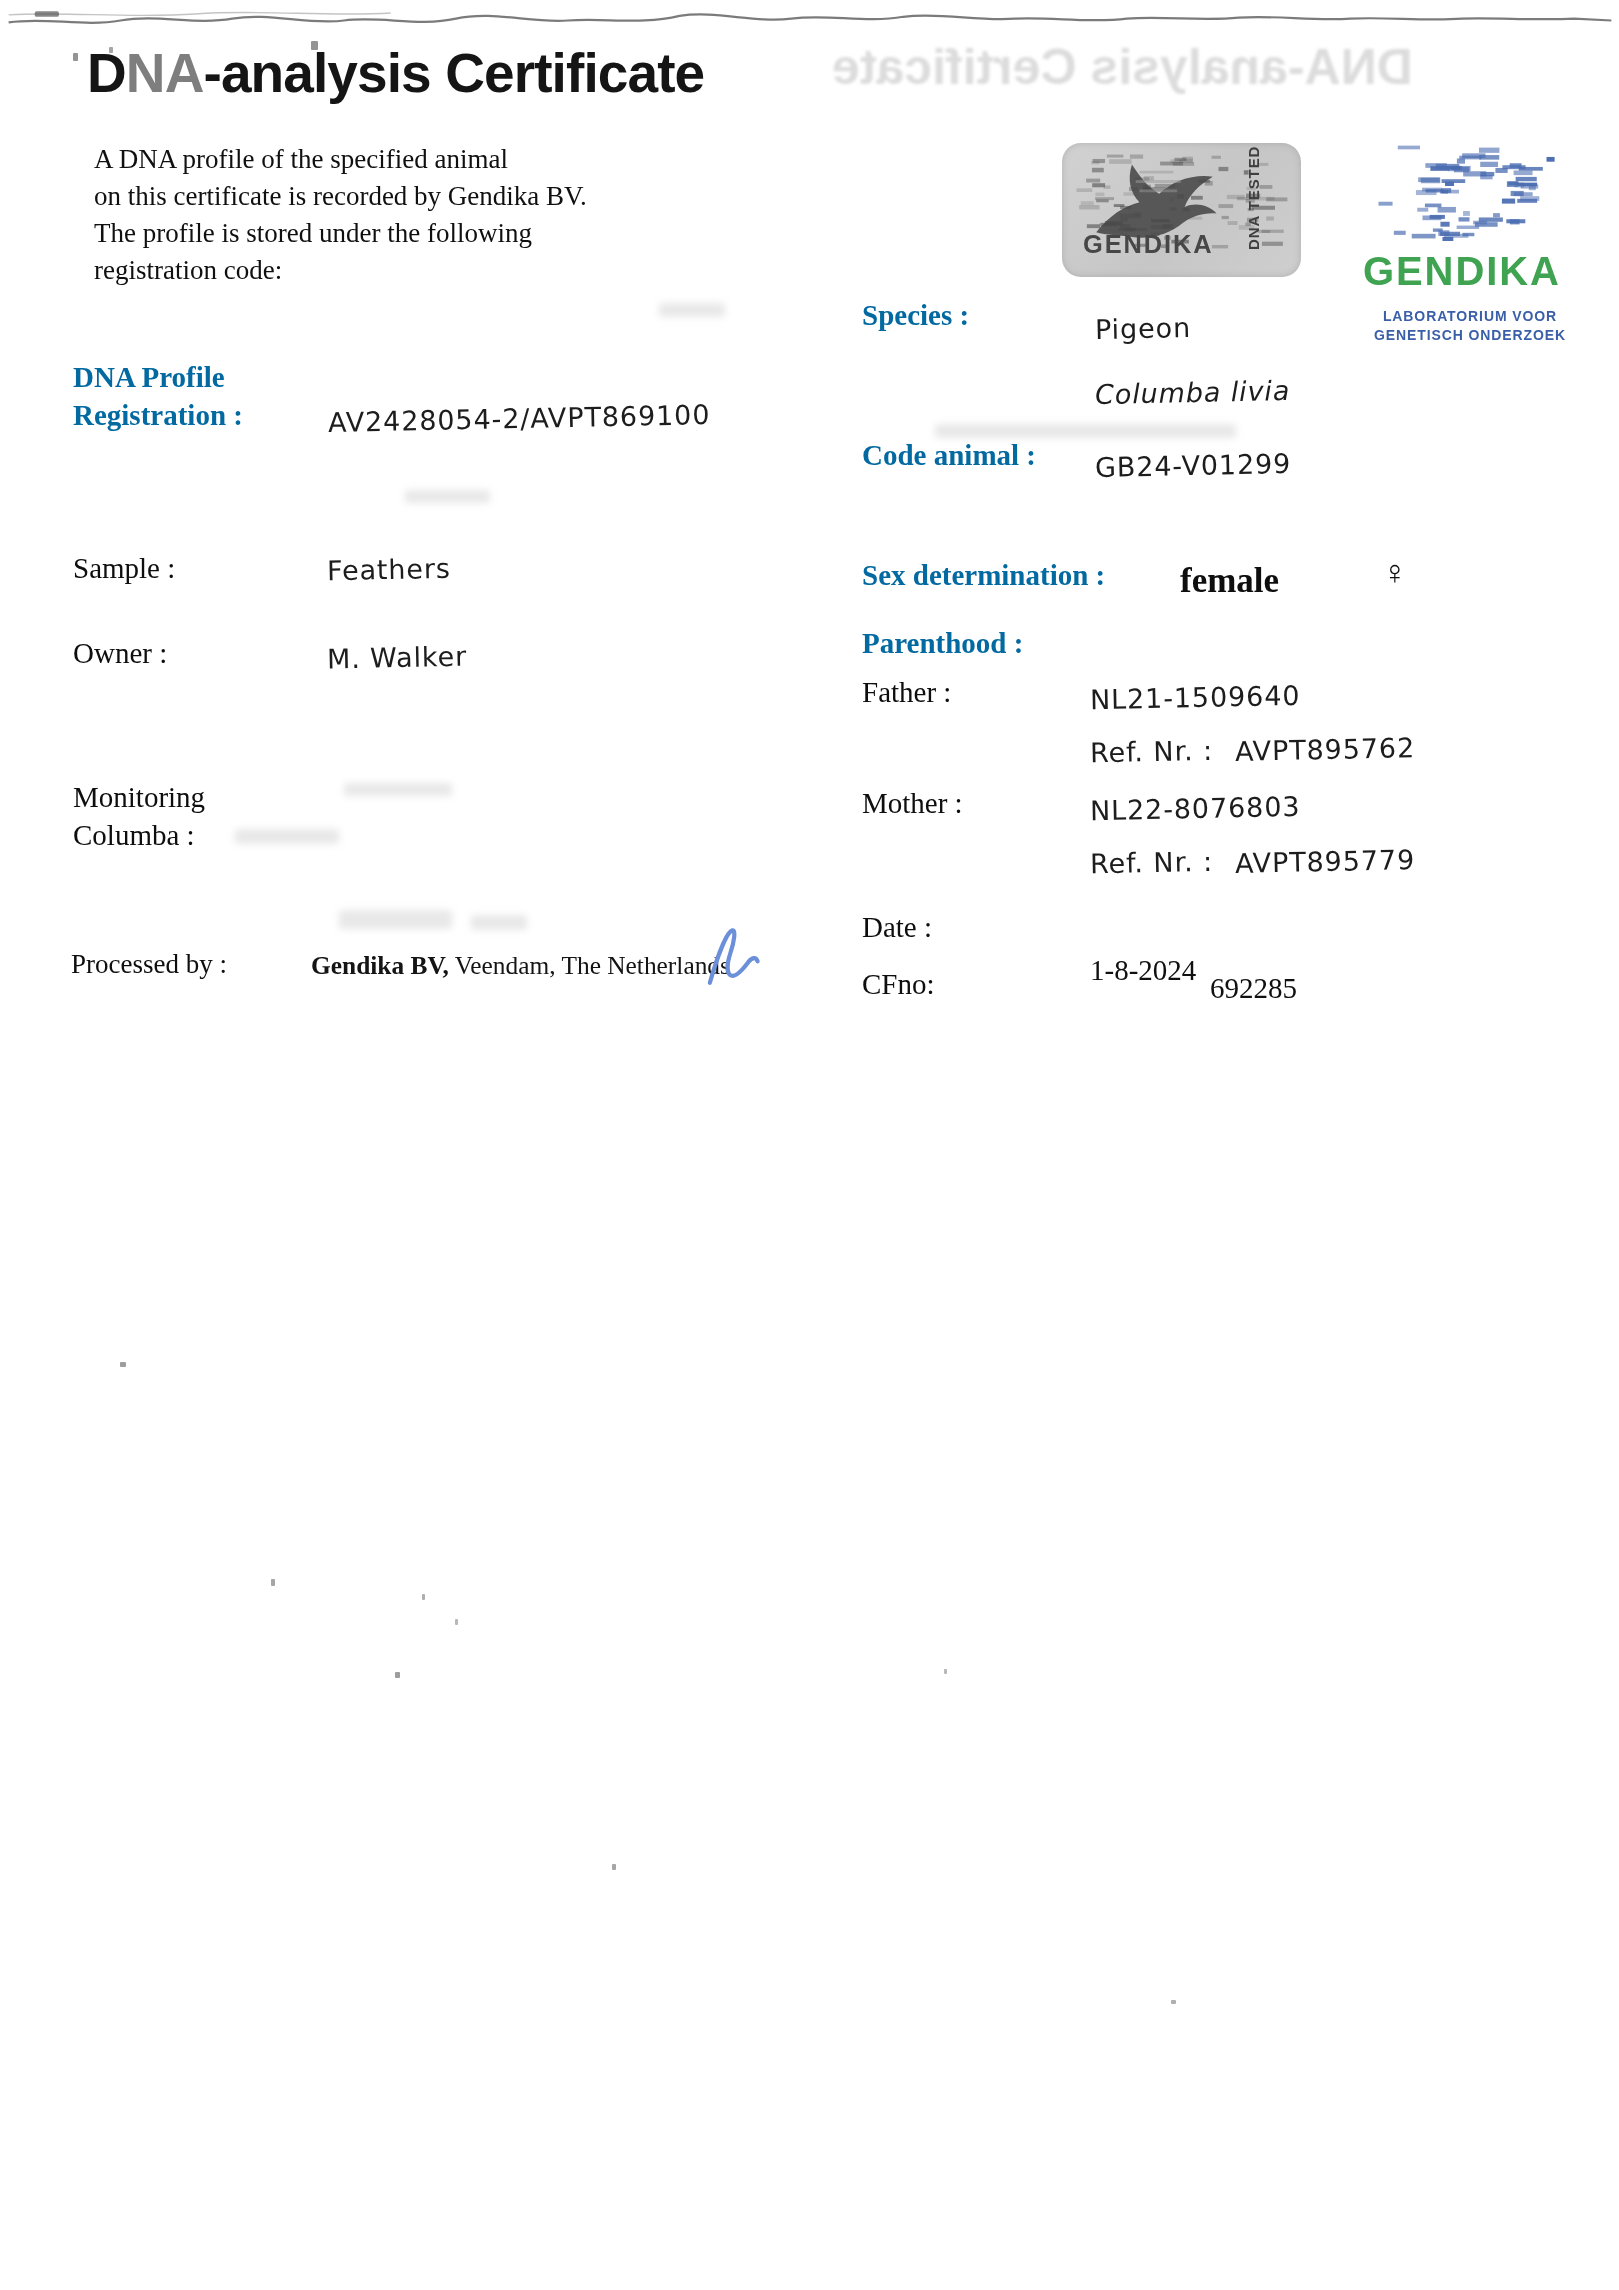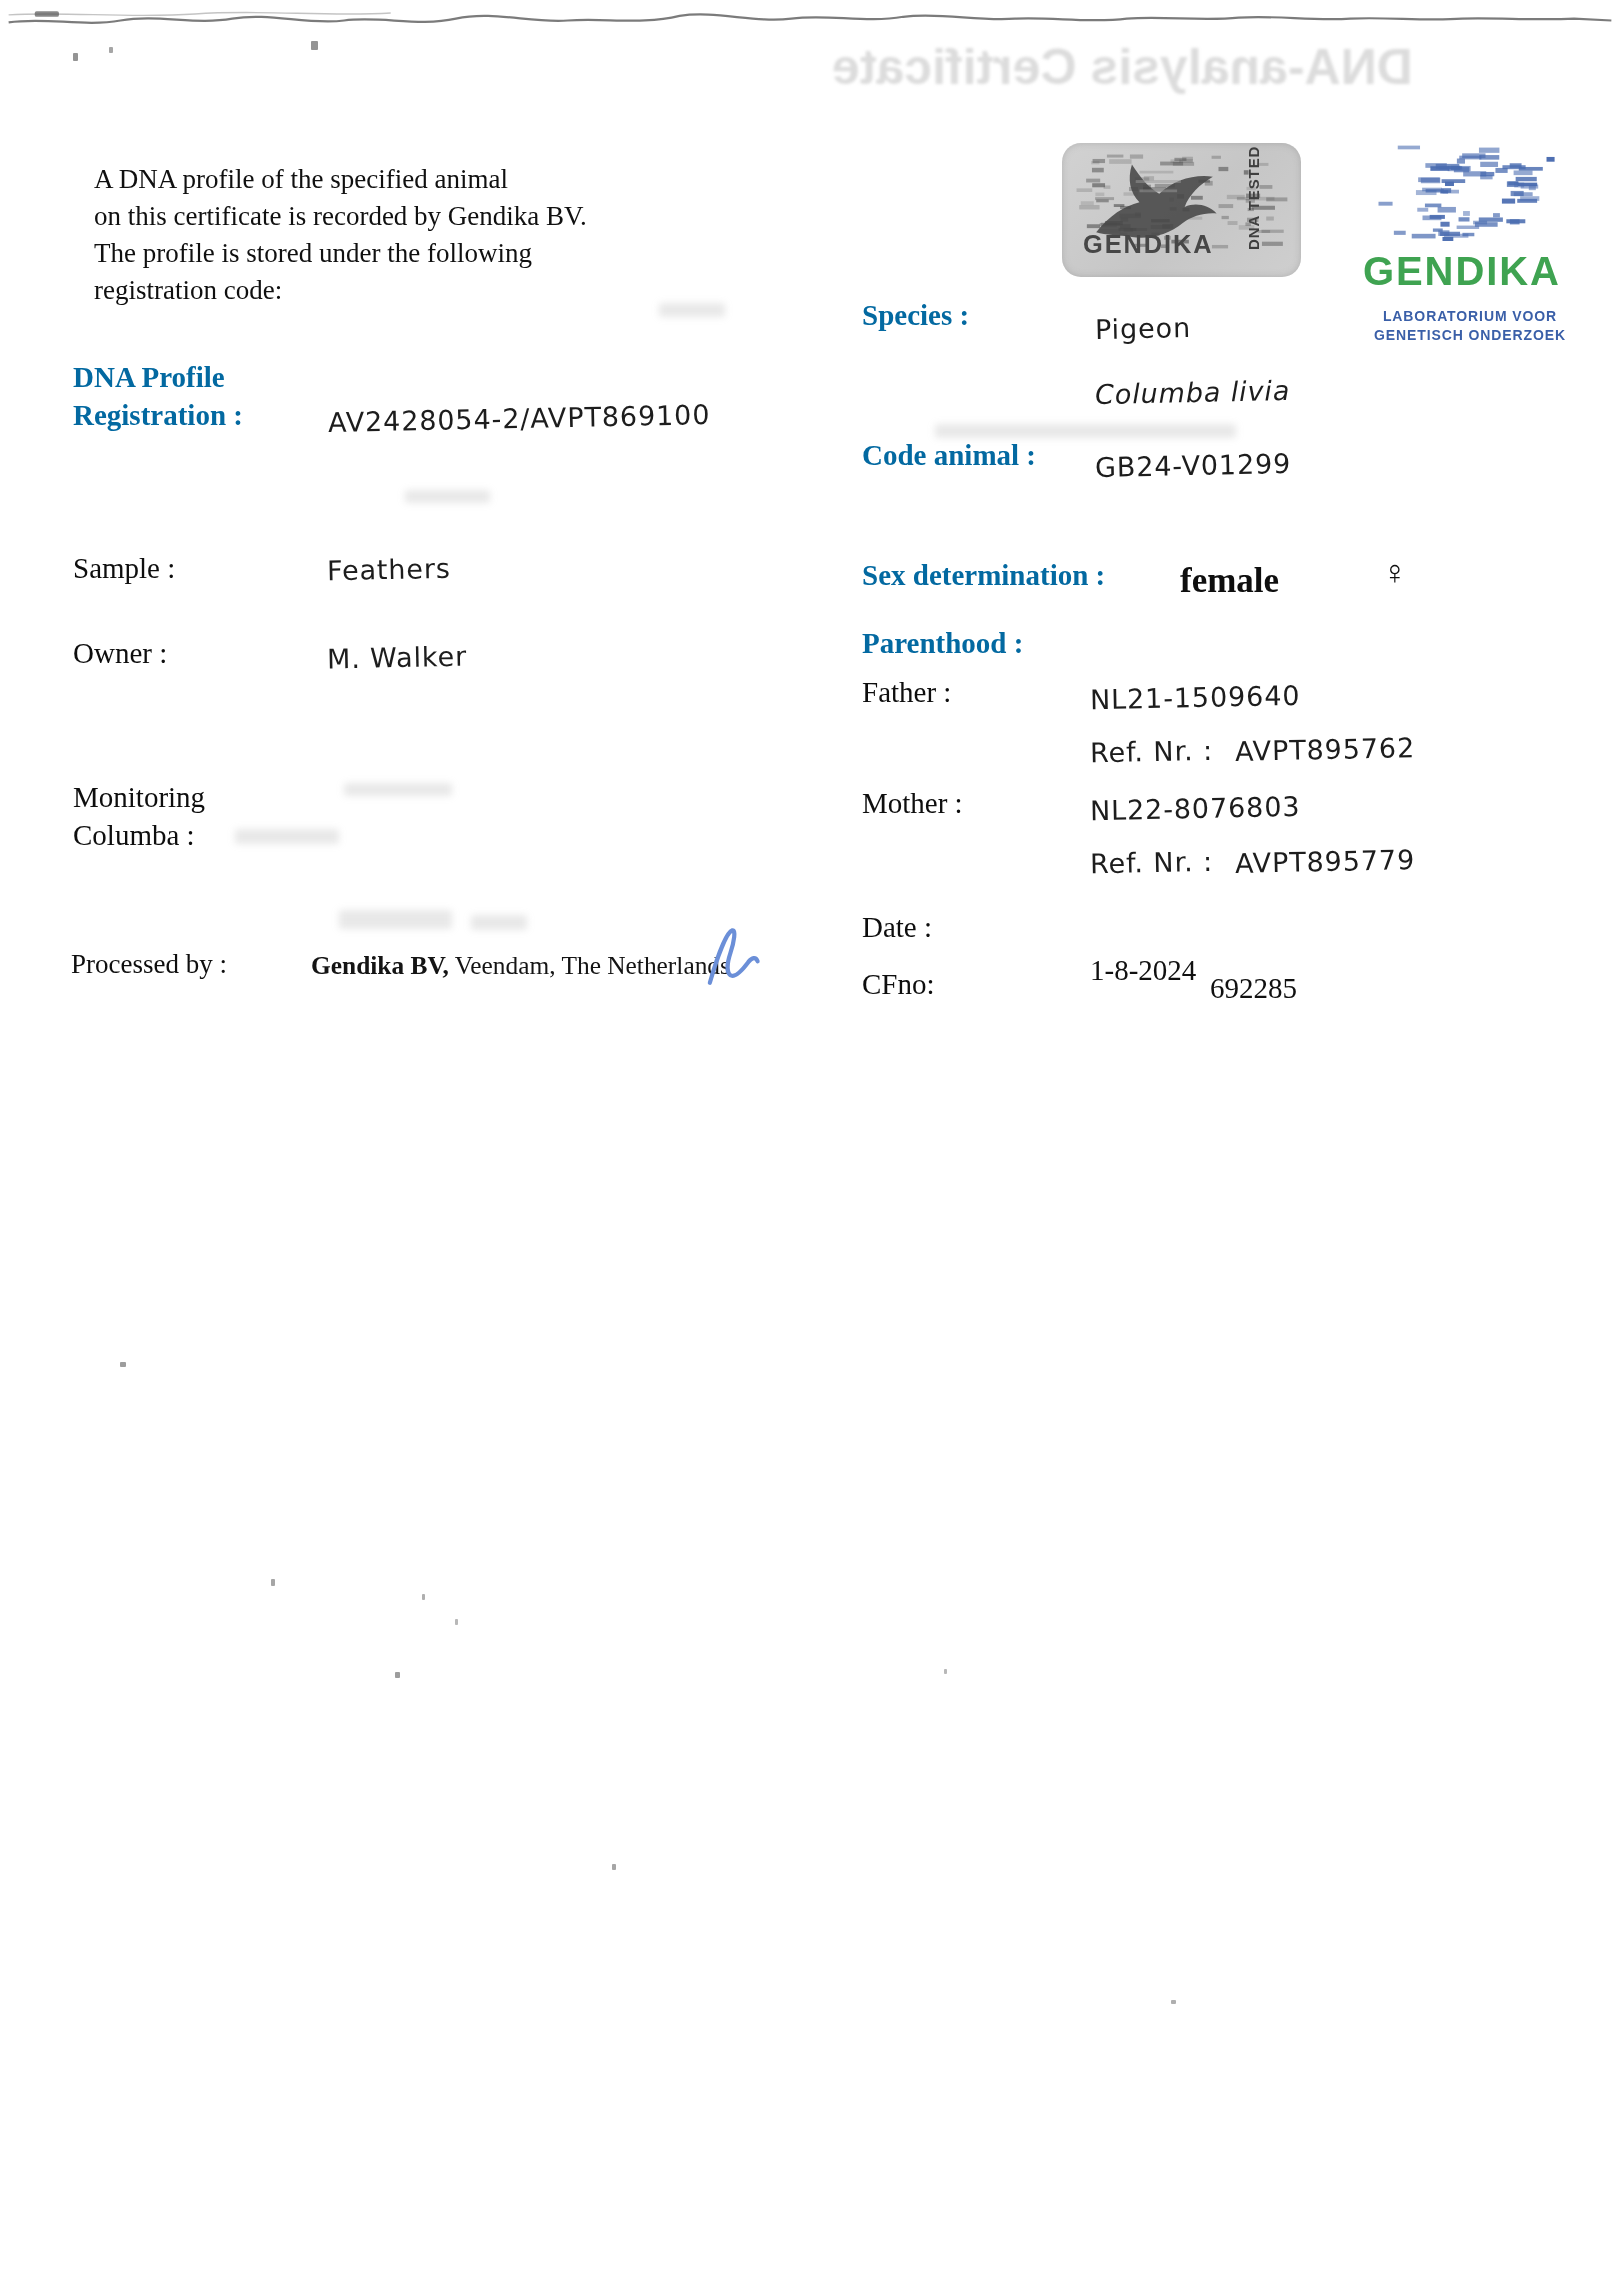--- a/index.html
+++ b/index.html
@@ -8,21 +8,21 @@
   .abs{position:absolute;white-space:nowrap;}
 
   
   .title{font-family:"Liberation Sans",sans-serif;font-weight:700;font-size:55px;
          letter-spacing:-0.9px;color:#151515;}
   .title .dim{color:#7e7e7e;}
   .ghost-title{font-family:"Liberation Sans",sans-serif;font-weight:700;font-size:50px;
          color:rgba(140,140,140,0.30);transform:scaleX(-1);filter:blur(1.5px);}
 
   
-  .para{font-size:27px;line-height:37px;color:#101010;white-space:pre-line;margin-top:20px;}
+  .para{font-size:27px;line-height:37px;color:#101010;white-space:pre-line;}
 
   
   .lblB{font-size:29px;font-weight:700;color:#0369a1;}
   .lbl{font-size:29px;font-weight:400;color:#0e0e0e;}
   .printed{font-size:29px;font-weight:400;color:#101010;}
   .printedB{font-size:35px;font-weight:700;color:#0e0e0e;}
 
   
   .hand{font-family:"DejaVu Sans",sans-serif;font-size:27px;color:#1d1d1d;
         letter-spacing:0.9px;transform:rotate(-1.2deg);}
@@ -58,20 +58,21 @@
   <svg class="abs" style="left:0;top:0;" width="1620" height="41" viewBox="0 0 1720 44">
     <path d="M0,24 C40,18 80,29 120,22 C160,15 200,27 240,20 C280,13 320,27 360,22 C400,17 440,29 480,20 C520,11 560,25 600,22 C640,19 680,27 720,17 C760,11 800,25 840,20 C880,15 920,25 960,18 C1000,13 1040,23 1080,20 C1120,18 1160,25 1200,20 C1240,17 1280,23 1320,19 C1360,16 1400,23 1440,20 C1480,18 1520,23 1560,20 C1600,19 1640,22 1680,20 L1720,22" fill="none" stroke="#646464" stroke-width="2.4" opacity="0.85"></path>
     <path d="M0,16 C60,12 130,20 200,15 C270,10 340,18 410,14" fill="none" stroke="#8a8a8a" stroke-width="1.5" opacity="0.5"></path>
     <rect x="28" y="12" width="26" height="6" fill="#555" opacity="0.7" rx="2"></rect>
   </svg>
 
   <div class="speck" style="left:73px;top:53px;width:4.7px;height:7.5px;opacity:.6"></div>
   <div class="speck" style="left:109px;top:47px;width:3.8px;height:5.6px;opacity:.5"></div>
   <div class="speck" style="left:311px;top:41px;width:6.6px;height:8.5px;opacity:.6"></div>
 
+  <div class="abs title" style="left:87px;top:41px;"><span>D</span><span class="dim">NA</span><span>-analysis Certificate</span></div>
 
   <div class="abs ghost-title" style="left:832px;top:38px;">DNA-analysis Certificate</div>
 
   <div class="abs para" style="left:94px;top:141px;">A DNA profile of the specified animal
 on this certificate is recorded by Gendika BV.
 The profile is stored under the following
 registration code:</div>
 
   <div class="abs stamp"></div>
   <svg class="abs" style="left:1062px;top:143px;" width="239" height="134" id="stampNoise" viewBox="0 0 254 142">

